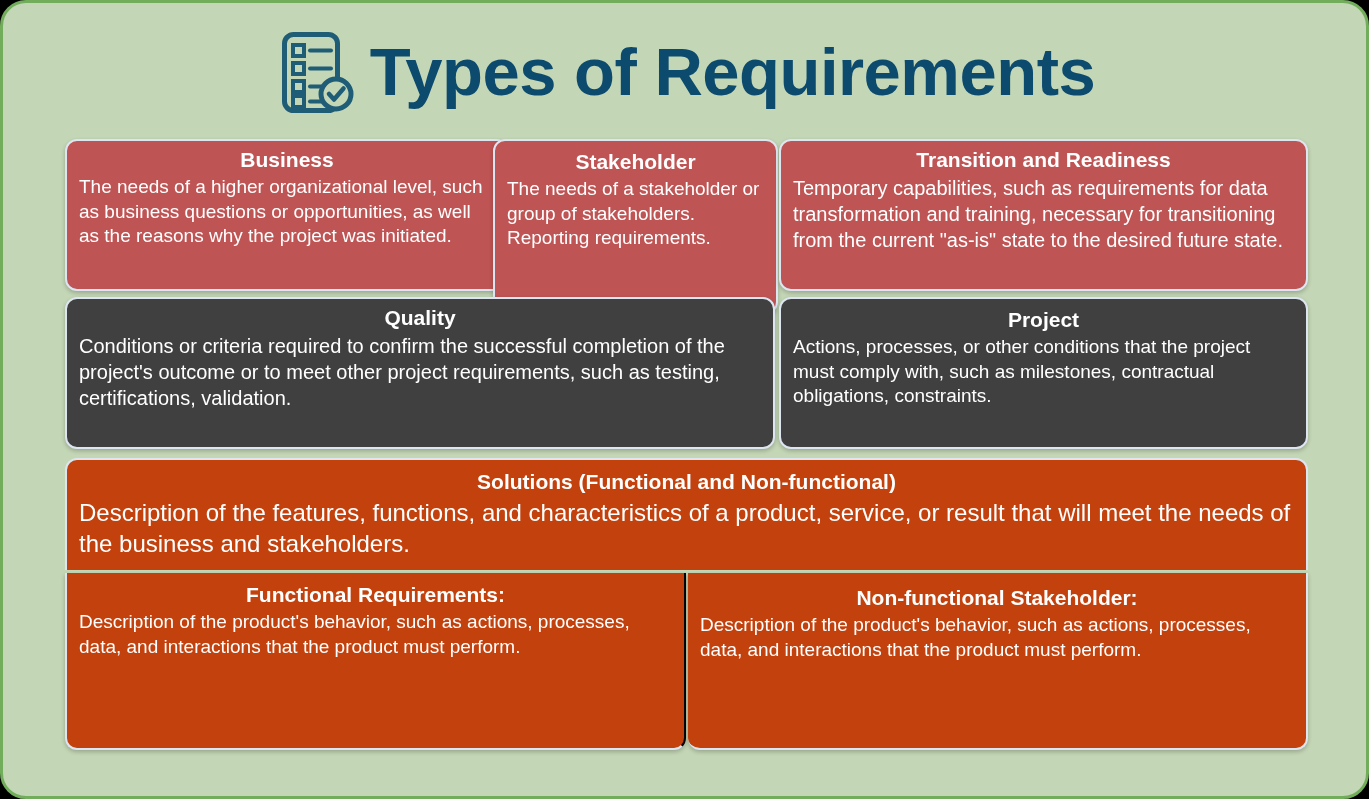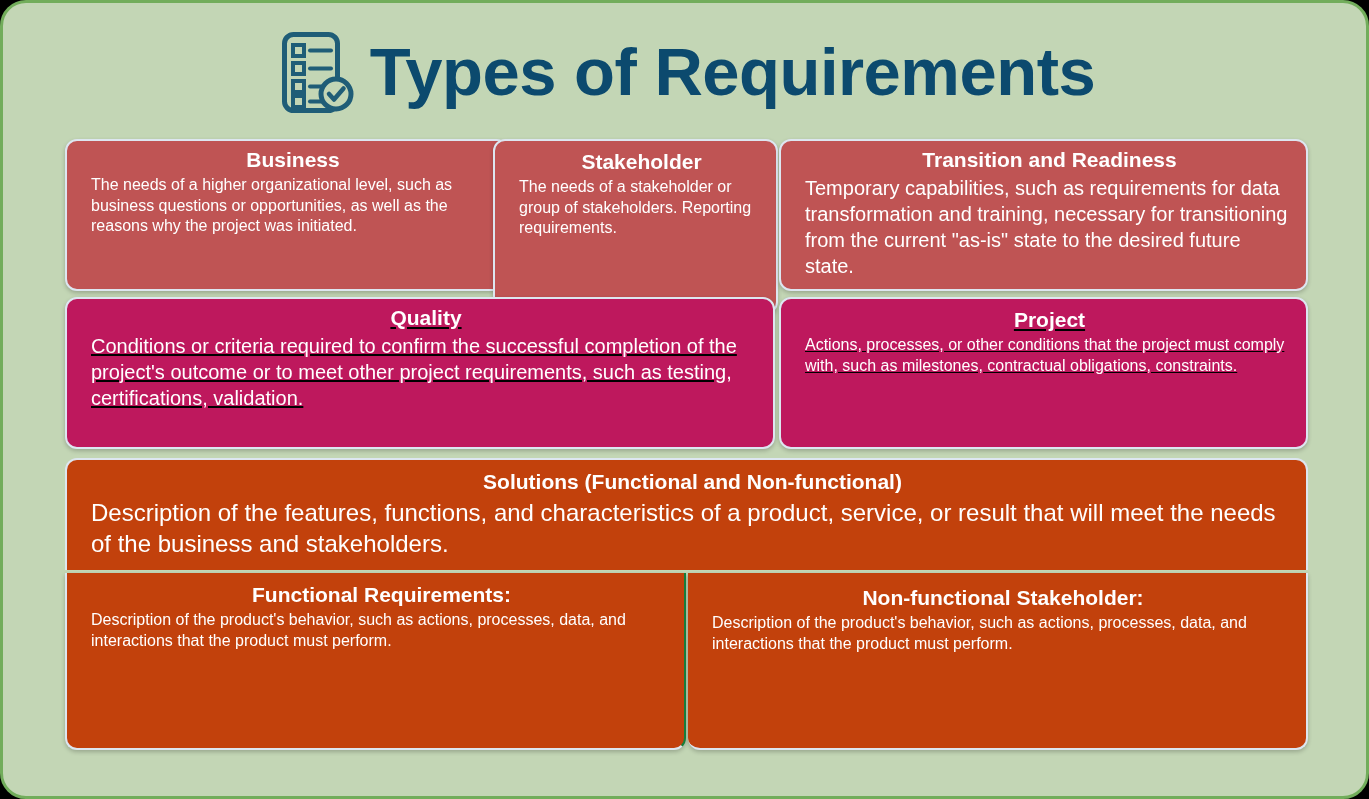--- a/index.html
+++ b/index.html
@@ -54,42 +54,42 @@
     line-height: 1;
     text-align: right;
   }
 
   
   .card {
     position: absolute;
     box-sizing: border-box;
     border: 2px solid #dde6f0;
     border-radius: 12px;
-    padding: 6px 12px 8px 24px;
+    padding: 6px 12px 8px 12px;
     box-shadow: 0 2px 4px rgba(0,0,0,0.22);
     overflow: hidden;
   }
   .card-title {
     color: #ffffff;
     font-weight: bold;
     font-size: 21px;
     text-align: center;
     line-height: 1.28;
     margin: 0 0 1px 0;
   }
   .card-body {
     color: #ffffff;
-    font-size: 16px;
+    font-size: 19px;
     line-height: 1.30;
     text-align: left;
     margin: 0;
   }
 
   .red   { background: #bf5454; }
-  .blue  { background: #be185d; text-decoration: underline; }
+  .blue  { background: #404040; }
   .green { background: #c2410c; }
 
   
   #card-business    { left: 62px;  top: 136px; width: 444px; height: 152px; }
   #card-stakeholder { left: 490px; top: 136px; width: 285px; height: 175px; }
   #card-transition  { left: 776px; top: 136px; width: 529px; height: 152px; }
 
   #card-stakeholder .card-title { margin-top: 2px; }
   #card-transition .card-body { font-size: 20px; }
 
@@ -108,21 +108,21 @@
     padding-top: 9px;
     box-shadow: none;
   }
   #card-solutions .card-title { font-size: 21px; }
   #card-solutions .card-body  { font-size: 24px; }
 
   #card-functional {
     left: 62px; top: 570px; width: 621px; height: 177px;
     border-top-left-radius: 0;
     border-top-right-radius: 0;
-    border-right: 2px solid #15803d;
+    border-right: 2px solid #000000;
     border-top: none;
     padding-top: 9px;
   }
   #card-nonfunctional {
     left: 685px; top: 570px; width: 620px; height: 177px;
     border-top-left-radius: 0;
     border-top-right-radius: 0;
     border-left: none;
     border-top: none;
     padding-top: 12px;

